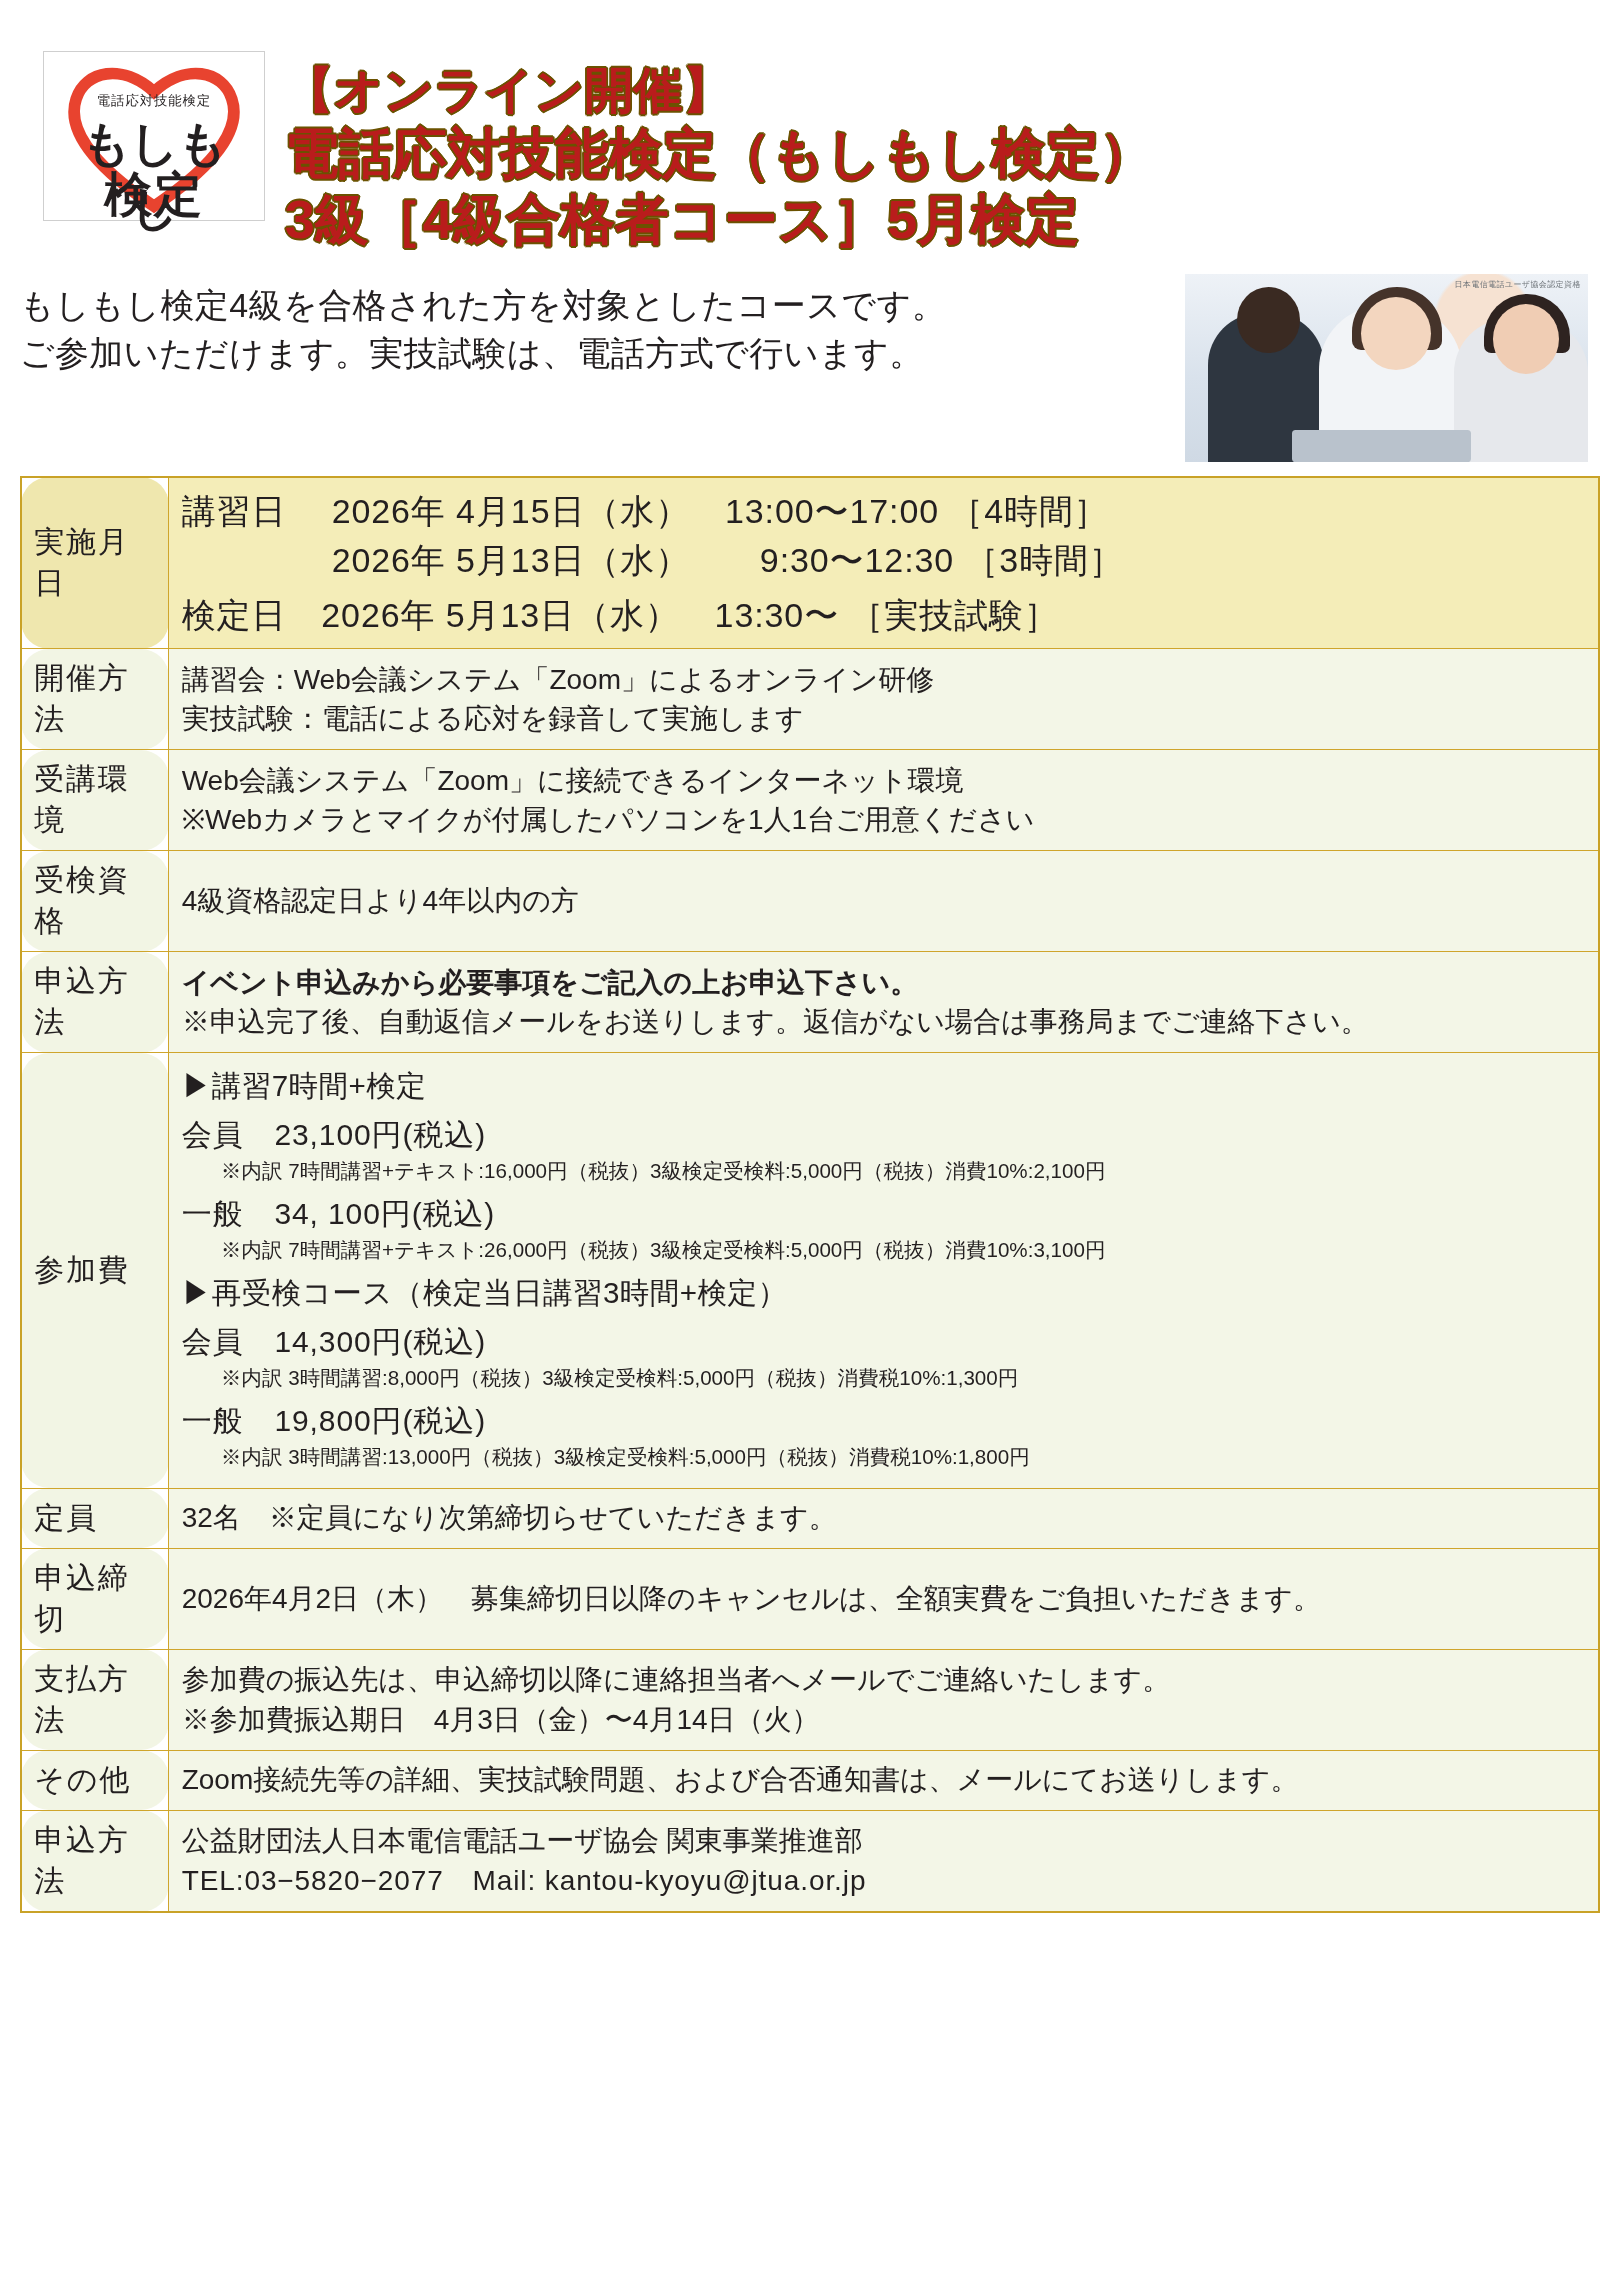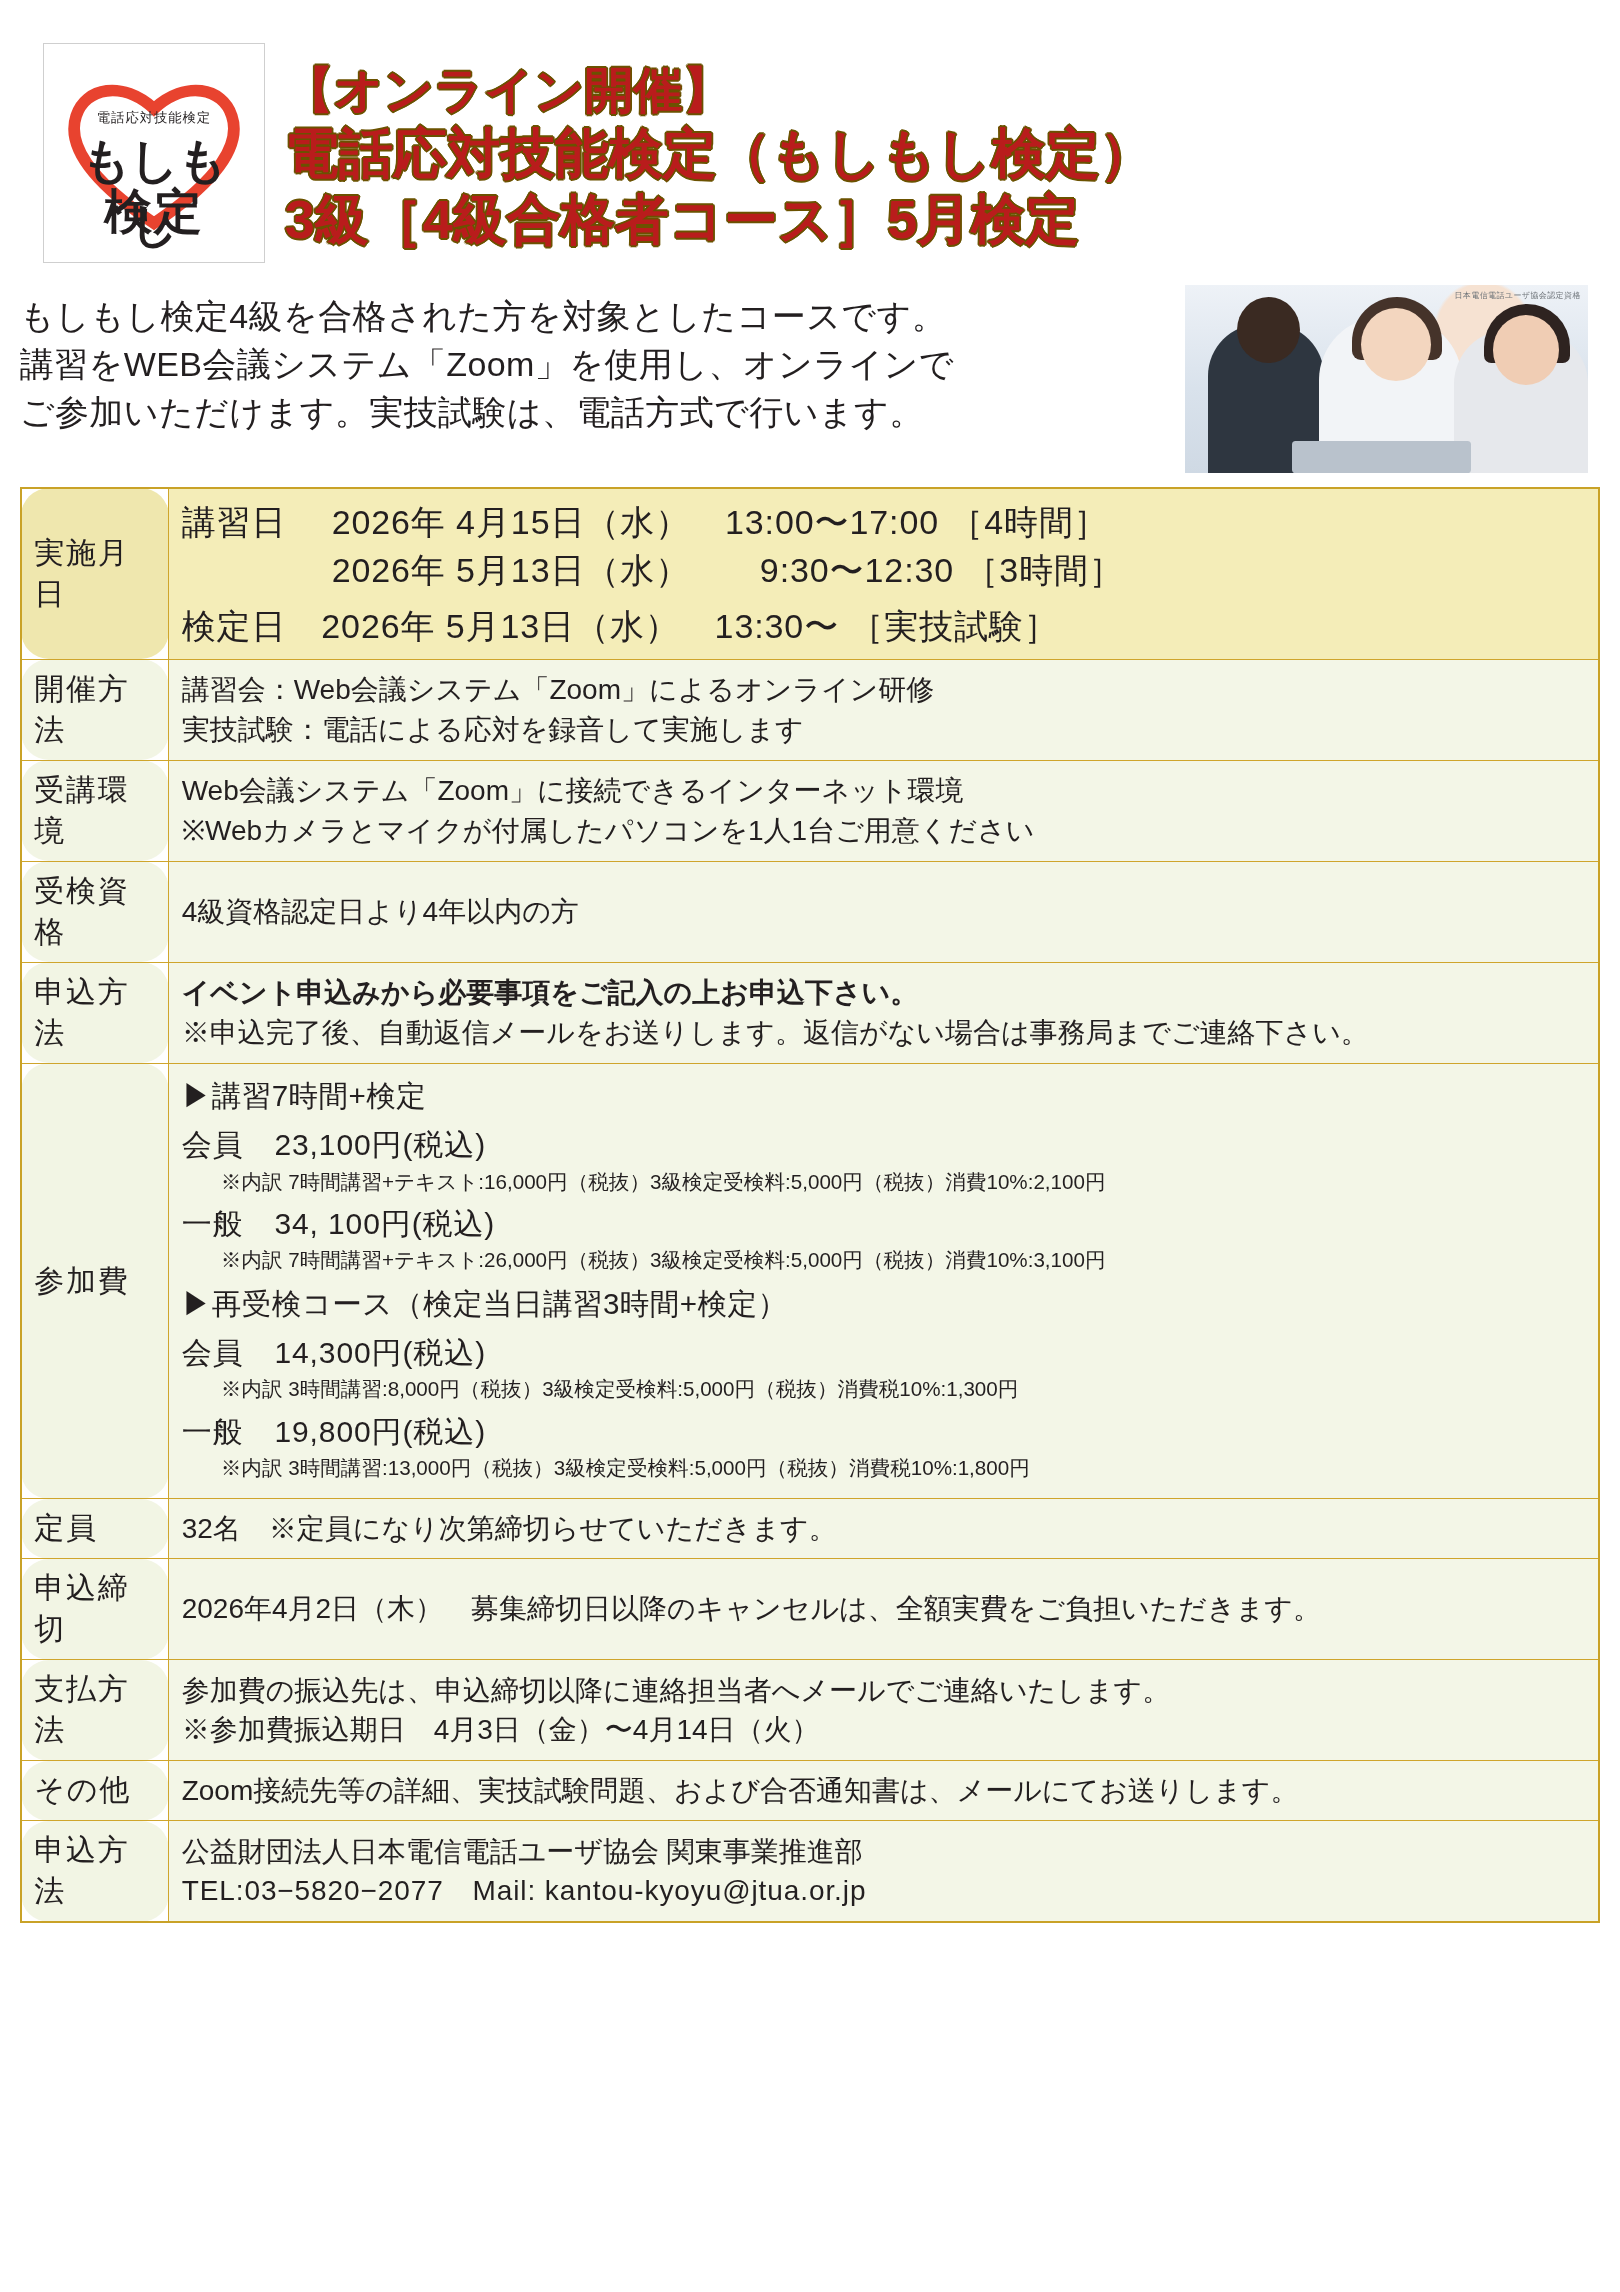--- a/index.html
+++ b/index.html
@@ -15,29 +15,30 @@
   }
 
   
   .header {
     display: flex;
     align-items: flex-start;
     padding: 43px 0 0 43px;
   }
   .logo {
     width: 222px;
-    height: 220px;
+    height: 170px;
     border: 1.8px solid #cfcfcf;
     background: #ffffff;
     display: flex;
     flex-direction: column;
     align-items: center;
     justify-content: center;
     flex: 0 0 auto;
     position: relative;
+    margin-top: 8px;
   }
   .logo-heart { position: relative; width: 188px; height: 161px; }
   .logo-heart svg { position: absolute; left: 0; top: 0; }
   .logo-sub {
     position: absolute;
     top: 36px; left: 0; right: 0;
     text-align: center;
     font-size: 13.4px;
     letter-spacing: 0.9px;
     color: #231f20;
@@ -225,21 +226,20 @@
   <div class="title-block">
     <div class="title-line l1">【オンライン開催】</div>
     <div class="title-line l2">電話応対技能検定（もしもし検定）</div>
     <div class="title-line l3">3級［4級合格者コース］5月検定</div>
   </div>
 </div>
 
 <div class="lead-row">
   <div class="lead">
     <div>もしもし検定4級を合格された方を対象としたコースです。</div>
-    <div>講習をWEB会議システム「Zoom」を使用し、オンラインで</div>
     <div>ご参加いただけます。実技試験は、電話方式で行います。</div>
   </div>
   <div class="photo">
     <div class="pbg"></div>
     <div class="p-dark"></div>
     <div class="p-dark-head"></div>
     <div class="p-mid"></div>
     <div class="p-mid-hair"></div>
     <div class="p-mid-head"></div>
     <div class="p-right"></div>

